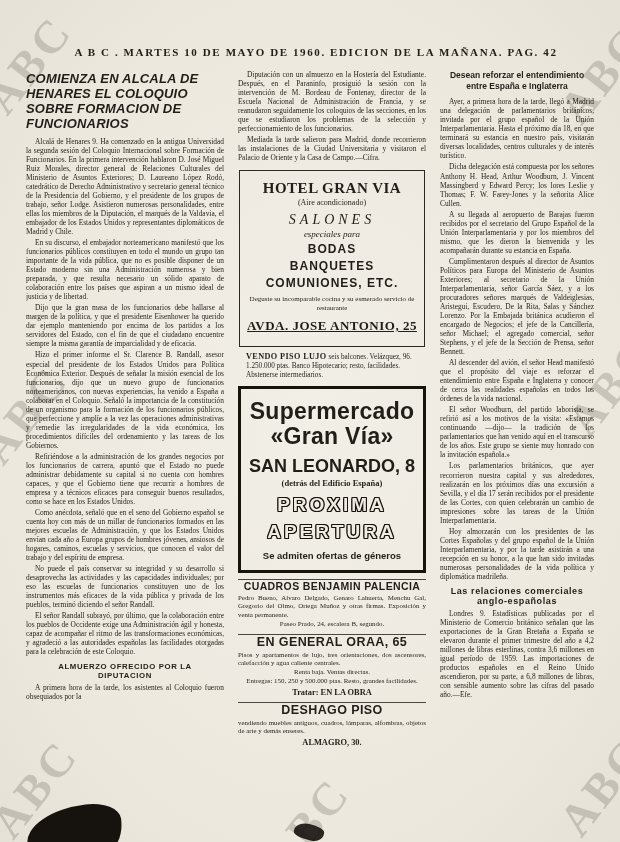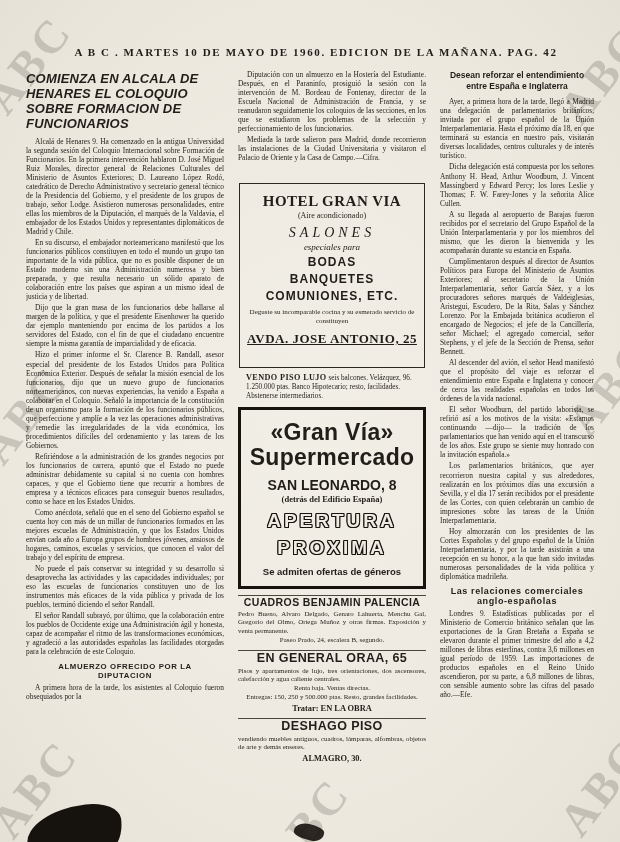--- a/index.html
+++ b/index.html
@@ -52,33 +52,33 @@
     font-family:"Liberation Sans", sans-serif; font-weight:bold;
     font-size:8.5px; line-height:1.25; text-align:center; margin:0 6px 6px;
   }
   .body-text p { margin:0 0 2px; text-indent:9px; font-size:7.4px; line-height:1.22; text-align:justify; }
   .section-head {
     font-family:"Liberation Sans", sans-serif; font-weight:bold;
     font-size:7.8px; letter-spacing:0.6px; text-align:center; margin:5px 8px 3px;
   }
   
   .ad { text-align:center; }
-  .hotel-box { border:1.5px solid #2b2721; padding:9px 6px 20px; margin:21px 1px 5px; }
+  .hotel-box { border:1.5px solid #2b2721; padding:9px 6px 12px; margin:8px 1px 5px; }
   .hotel-name { font-weight:bold; font-size:15px; letter-spacing:0.5px; }
   .hotel-sub { font-size:8px; margin-top:1px; }
   .hotel-salones { font-style:italic; font-size:14px; letter-spacing:4px; margin-top:5px; }
   .hotel-para { font-style:italic; font-size:9px; margin-top:1px; }
   .hotel-big { font-family:"Liberation Sans", sans-serif; font-weight:bold; font-size:12px; letter-spacing:1px; margin-top:3px; }
   .hotel-note { font-size:7px; line-height:1.25; margin-top:5px; }
   .hotel-address { font-weight:bold; font-size:13px; letter-spacing:0.5px; margin-top:5px;text-decoration:underline; }
   .vendo { text-align:left; font-size:7.2px; line-height:1.25; margin:3px 8px 5px; }
   .vendo .lead { font-weight:bold; font-size:8.2px; letter-spacing:0.4px; }
   .super-box { border:3px solid #17130d; padding:10px 4px 9px; margin:6px 0 6px; }
   .super-big { font-family:"Liberation Sans", sans-serif; font-weight:bold; font-size:23px; line-height:1.08; letter-spacing:0.3px; }
-  .super-street { font-family:"Liberation Sans", sans-serif; font-weight:bold; font-size:14px; margin-top:7px; }
+  .super-street { font-family:"Liberation Sans", sans-serif; font-weight:bold; font-size:18px; margin-top:7px; }
   .super-behind { font-weight:bold; font-size:8.5px; margin-top:1px; }
   .super-outline {
     font-family:"Liberation Sans", sans-serif; font-weight:bold; font-size:19px;
     letter-spacing:3px; line-height:1.08; margin-top:7px; color:#efebe2;
     text-shadow:-1px -1px 0 #17130d, 1px -1px 0 #17130d, -1px 1px 0 #17130d,
                  1px 1px 0 #17130d, 0 -1px 0 #17130d, 0 1px 0 #17130d,
                 -1px 0 0 #17130d, 1px 0 0 #17130d;
   }
   .super-offers { font-family:"Liberation Sans", sans-serif; font-weight:bold; font-size:9.5px; margin-top:7px; }
   .small-ad { border-top:1px solid #4a463e; margin-top:5px; }
@@ -124,37 +124,37 @@
       <p>Mediada la tarde salieron para Madrid, donde recorrieron las instalaciones de la Ciudad Universitaria y visitaron el Palacio de Oriente y la Casa de Campo.—Cifra.</p>
 
       <div class="ad hotel-box">
         <div class="hotel-name">HOTEL GRAN VIA</div>
         <div class="hotel-sub">(Aire acondicionado)</div>
         <div class="hotel-salones">SALONES</div>
         <div class="hotel-para">especiales para</div>
         <div class="hotel-big">BODAS</div>
         <div class="hotel-big">BANQUETES</div>
         <div class="hotel-big">COMUNIONES, ETC.</div>
-        <div class="hotel-note">Deguste su incomparable cocina y su esmerado servicio de constituyen</div>
+        <div class="hotel-note">Deguste su incomparable cocina y su esmerado servicio de restaurante</div>
         <div class="hotel-address">AVDA. JOSE ANTONIO, 25</div>
       </div>
 
       <div class="vendo">
         <span class="lead">VENDO PISO LUJO</span><span> seis balcones. Velázquez, 96.</span><br>
         <span>1.250.000 ptas. Banco Hipotecario; resto, facilidades.</span><br>
         <span>Abstenerse intermediarios.</span>
       </div>
 
       <div class="ad super-box">
+        <div class="super-big">Supermercado</div>
         <div class="super-big">«Gran Vía»</div>
-        <div class="super-big">Supermercado</div>
         <div class="super-street">SAN LEONARDO, 8</div>
         <div class="super-behind">(detrás del Edificio España)</div>
+        <div class="super-outline">PROXIMA</div>
         <div class="super-outline">APERTURA</div>
-        <div class="super-outline">PROXIMA</div>
         <div class="super-offers">Se admiten ofertas de géneros</div>
       </div>
 
       <div class="ad small-ad">
         <div class="ad-title">CUADROS BENJAMIN PALENCIA</div>
         <div class="ad-body">Pedro Bueno, Alvaro Delgado, Genaro Lahuerta, Menchu Gal, Gregorio del Olmo, Ortega Muñoz y otras firmas. Exposición y venta permanente.</div>
         <div class="ad-line">Paseo Prado, 24, escalera B, segundo.</div>
       </div>
 
       <div class="ad small-ad">

